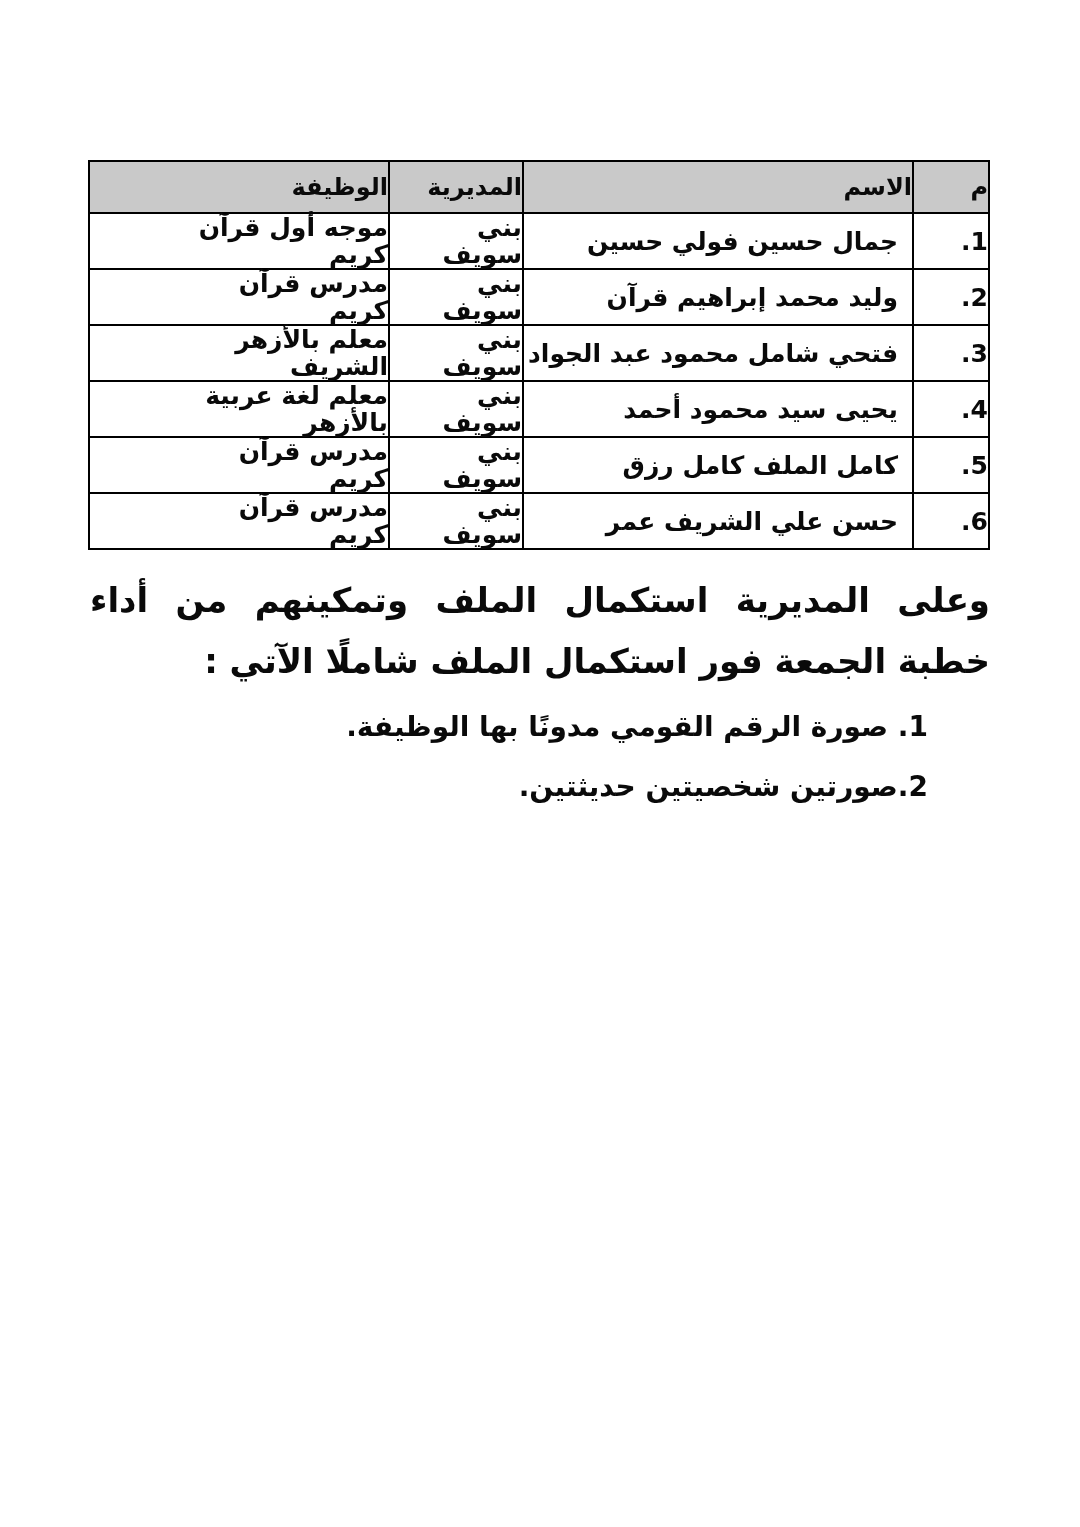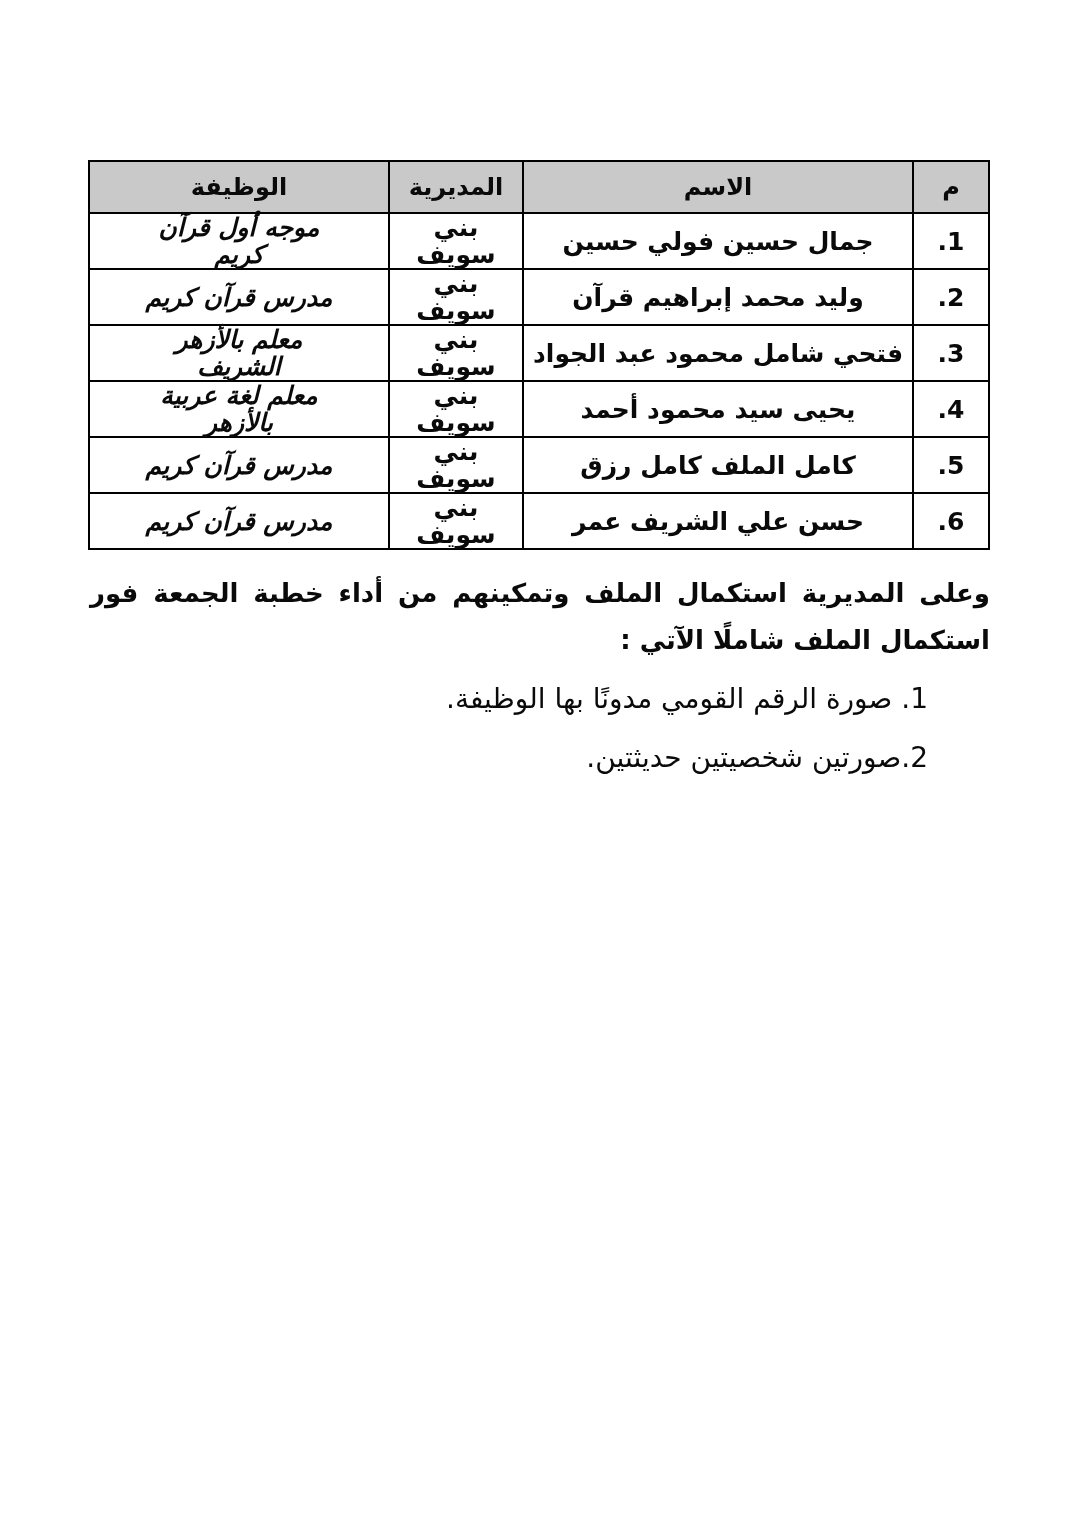--- a/index.html
+++ b/index.html
@@ -24,61 +24,60 @@
   }
   table.roster {
     width: 900px;
     border-collapse: collapse;
     table-layout: fixed;
   }
   table.roster th, table.roster td {
     border: 2px solid #000000;
     font-weight: bold;
     color: #0a0a0a;
-    text-align: center;
+    text-align: right;
     vertical-align: middle;
   }
   table.roster th {
     background: #c9c9c9;
     height: 52px;
     font-size: 24px;
   }
   table.roster td {
     height: 56px;
     font-size: 25px;
     line-height: 1.08;
   }
   col.c-num { width: 76px; }
   col.c-name { width: 390px; }
   col.c-dir { width: 134px; }
   col.c-job { width: 300px; }
-  td.cell-name { text-align: right; }
+  td.cell-name { text-align: right; padding-right: 14px; }
   td.cell-job .wrap {
     display: inline-block;
     max-width: 215px;
-    font-style: italic;
   }
   .closing {
     margin-top: 20px;
     width: 900px;
-    font-size: 26px;
+    font-size: 34px;
     font-weight: bold;
     color: #0a0a0a;
     line-height: 1.8;
     text-align: justify;
   }
   .req-list {
     margin-top: 18px;
     width: 900px;
   }
   .req-item {
     text-align: right;
     padding-right: 62px;
     font-size: 28px;
-    font-weight: normal;
+    font-weight: bold;
     color: #0a0a0a;
     line-height: 1.2;
     margin-bottom: 26px;
   }
 </style>
 </head>
 <body>
 
 <div class="page">
   <div class="content">

